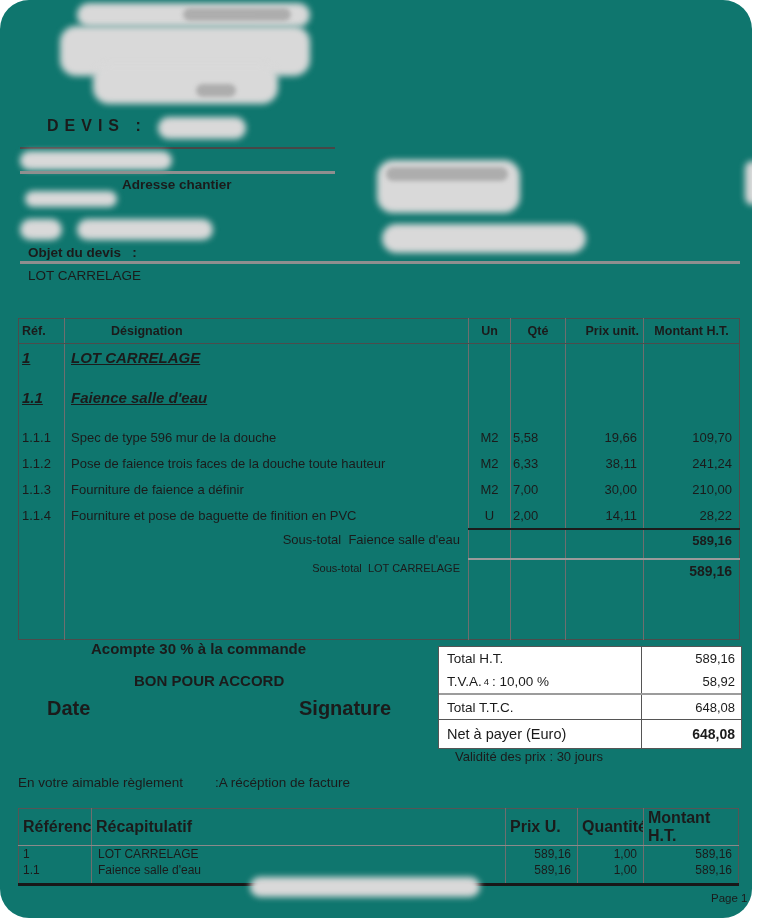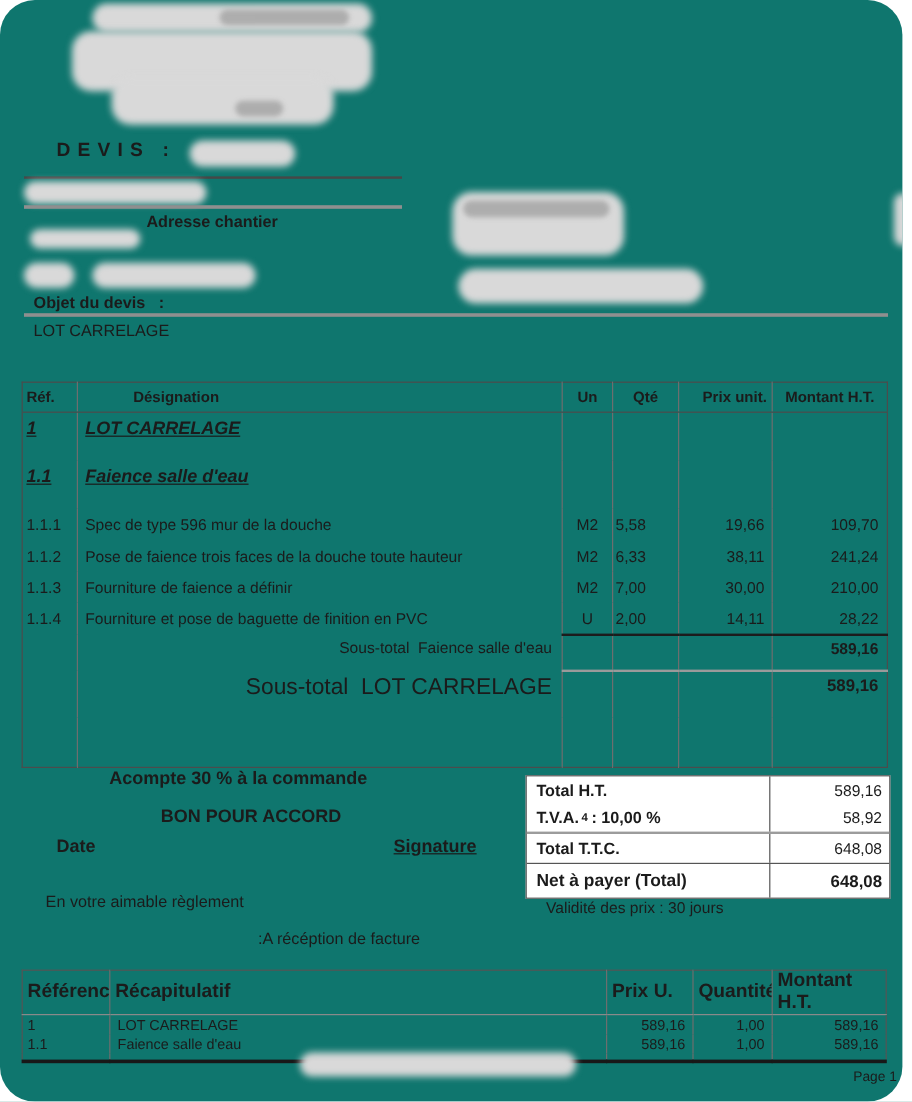--- a/index.html
+++ b/index.html
@@ -47,36 +47,36 @@
   tr.row-section .c-ref, tr.row-section .c-des {
     font-weight:bold; font-style:italic; text-decoration:underline; font-size:15px;
   }
   tr.row-item td { height:26px;margin-left:41px; }
   tr.row-sub td { vertical-align:top; padding-top:3px; }
   tr.row-sub .c-des { text-align:right; padding-right:8px; white-space:pre; }
   tr.row-sub .c-mnt { font-weight:bold; }
   tr.row-sub1 td { height:25px; }
   tr.row-sub1 td.bt-strong { border-top:2.5px solid #1c1c1c; }
   tr.row-sub2 td { height:35px; }
-  tr.row-sub2 .c-des { font-size:19px; }
+  tr.row-sub2 .c-des { font-size:11px; }
   tr.row-sub2 .c-mnt { font-size:14px; }
   tr.row-sub2 td.bt-gray { border-top:2px solid #9a9a9a; }
   tr.row-fill td { height:41px; }
 
   
   .acompte   { font-size:15px; font-weight:bold; }
   .bon       { font-size:15px; font-weight:bold; }
-  .date-sig  { font-size:15px; font-weight:bold; }
+  .date-sig  { font-size:20px; font-weight:bold; }
 
   
   .totals-box { position:absolute; left:438px; top:646px; width:302px; border:1.5px solid #555; background:#fff; }
   .trow { display:flex; align-items:stretch; }
   .trow .lbl {
     width:203px; box-sizing:border-box; border-right:1.5px solid #555;
-    padding:0 4px 0 8px; font-weight:bold; font-size:13.5px;
+    padding:0 4px 0 8px; font-weight:normal; font-size:13.5px;
     display:flex; align-items:center;
   }
   .trow .val { flex:1; display:flex; align-items:center; justify-content:flex-end; padding-right:6px; font-size:13px; }
   .trow-1 { height:23px; }
   .trow-2 { height:23px; border-bottom:2.5px solid #9c9c9c; }
   .trow-3 { height:24px; border-bottom:1.5px solid #555; }
   .trow-4 { height:28px; }
   .trow-4 .lbl { font-size:14.5px; }
   .trow-4 .val { font-weight:bold; font-size:14px; }
   .sub-num { font-size:9.5px; vertical-align:sub; margin:0 3px 0 2px; }
@@ -221,47 +221,47 @@
       <td></td>
           <td></td>
           <td></td>
     </tr>
   </tbody>
     </table>
 
   <div class="abs acompte" style="left:91px;top:640px;">Acompte 30 % à la commande</div>
   <div class="abs bon" style="left:134px;top:672px;">BON POUR ACCORD</div>
   <div class="abs date-sig" style="left:47px;top:697px;">Date</div>
-  <div class="abs date-sig" style="left:328px;top:697px;text-decoration:underline;">Signature</div>
+  <div class="abs date-sig" style="left:299px;top:697px;">Signature</div>
 
   <div class="totals-box">
     <div class="trow trow-1">
       <div class="lbl">Total H.T.</div>
       <div class="val">589,16</div>
     </div>
     <div class="trow trow-2">
       <div class="lbl">
           <span>T.V.A.</span>
           <span class="sub-num">4</span>
           <span>: 10,00 %</span>
         </div>
       <div class="val">58,92</div>
     </div>
     <div class="trow trow-3">
       <div class="lbl">Total T.T.C.</div>
       <div class="val">648,08</div>
     </div>
     <div class="trow trow-4">
-      <div class="lbl">Net à payer (Total)</div>
+      <div class="lbl">Net à payer (Euro)</div>
       <div class="val">648,08</div>
     </div>
   </div>
   <div class="abs validite" style="left:455px;top:749px;">Validité des prix : 30 jours</div>
 
-  <div class="abs payline" style="left:18px;top:744px;margin-left:20px;">En votre aimable règlement</div>
+  <div class="abs payline" style="left:18px;top:775px;">En votre aimable règlement</div>
   <div class="abs payline" style="left:215px;top:775px;">:A récéption de facture</div>
 
   <table class="recap-table">
     <colgroup>
       <col style="width:73px">
         <col style="width:414px">
         <col style="width:72px">
       <col style="width:66px">
         <col style="width:95px">
     </colgroup>

